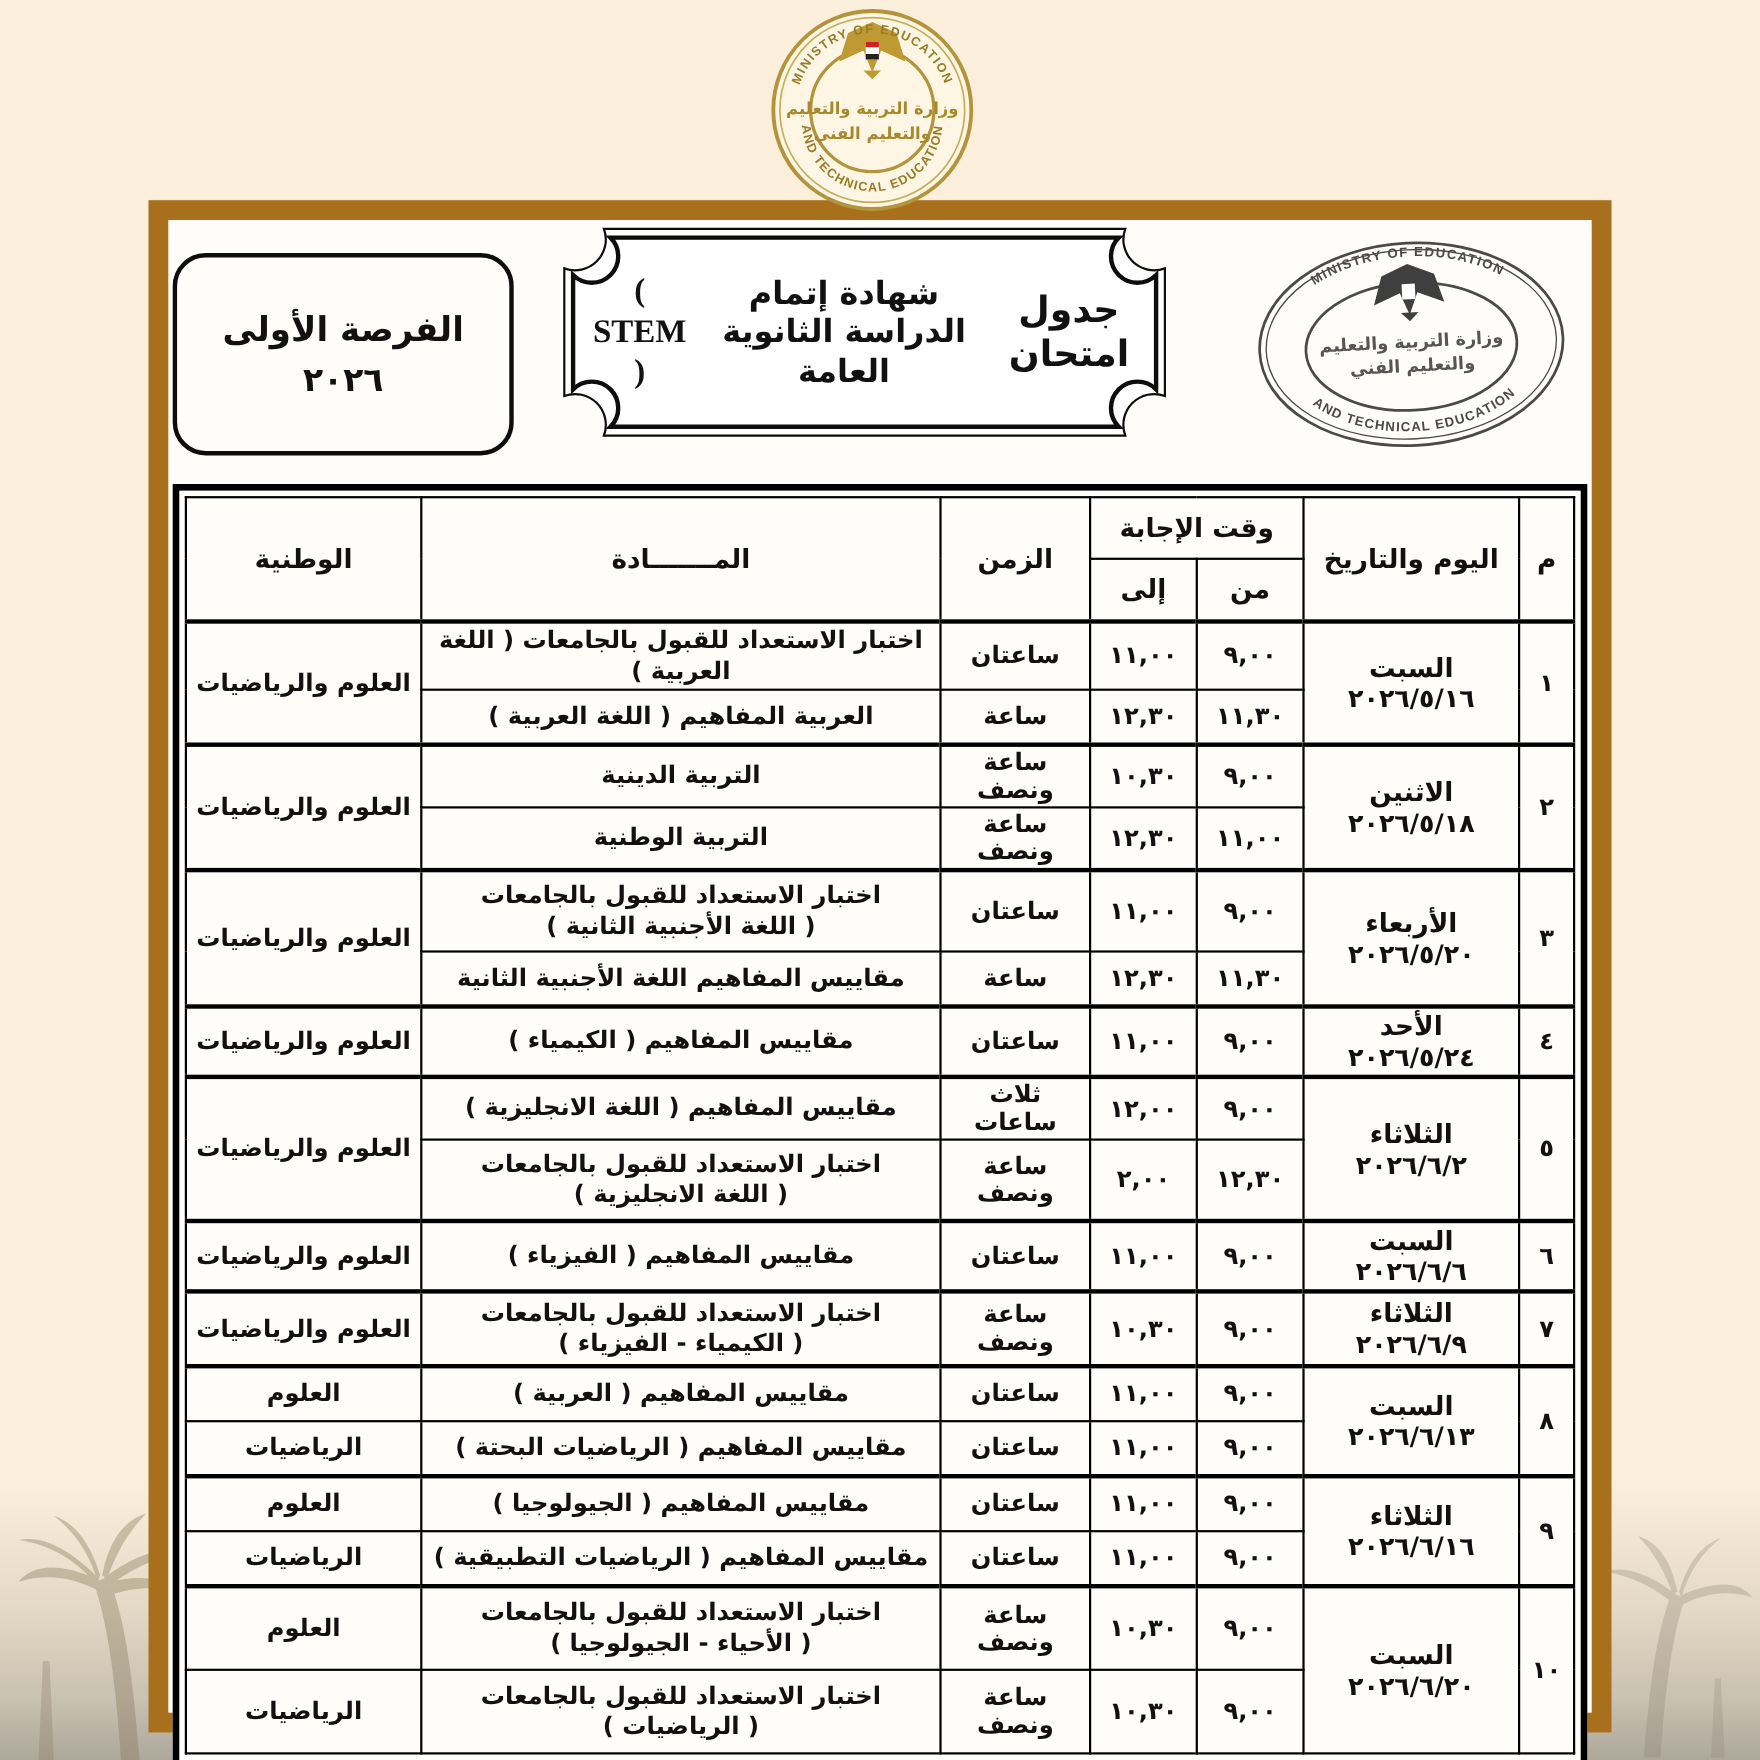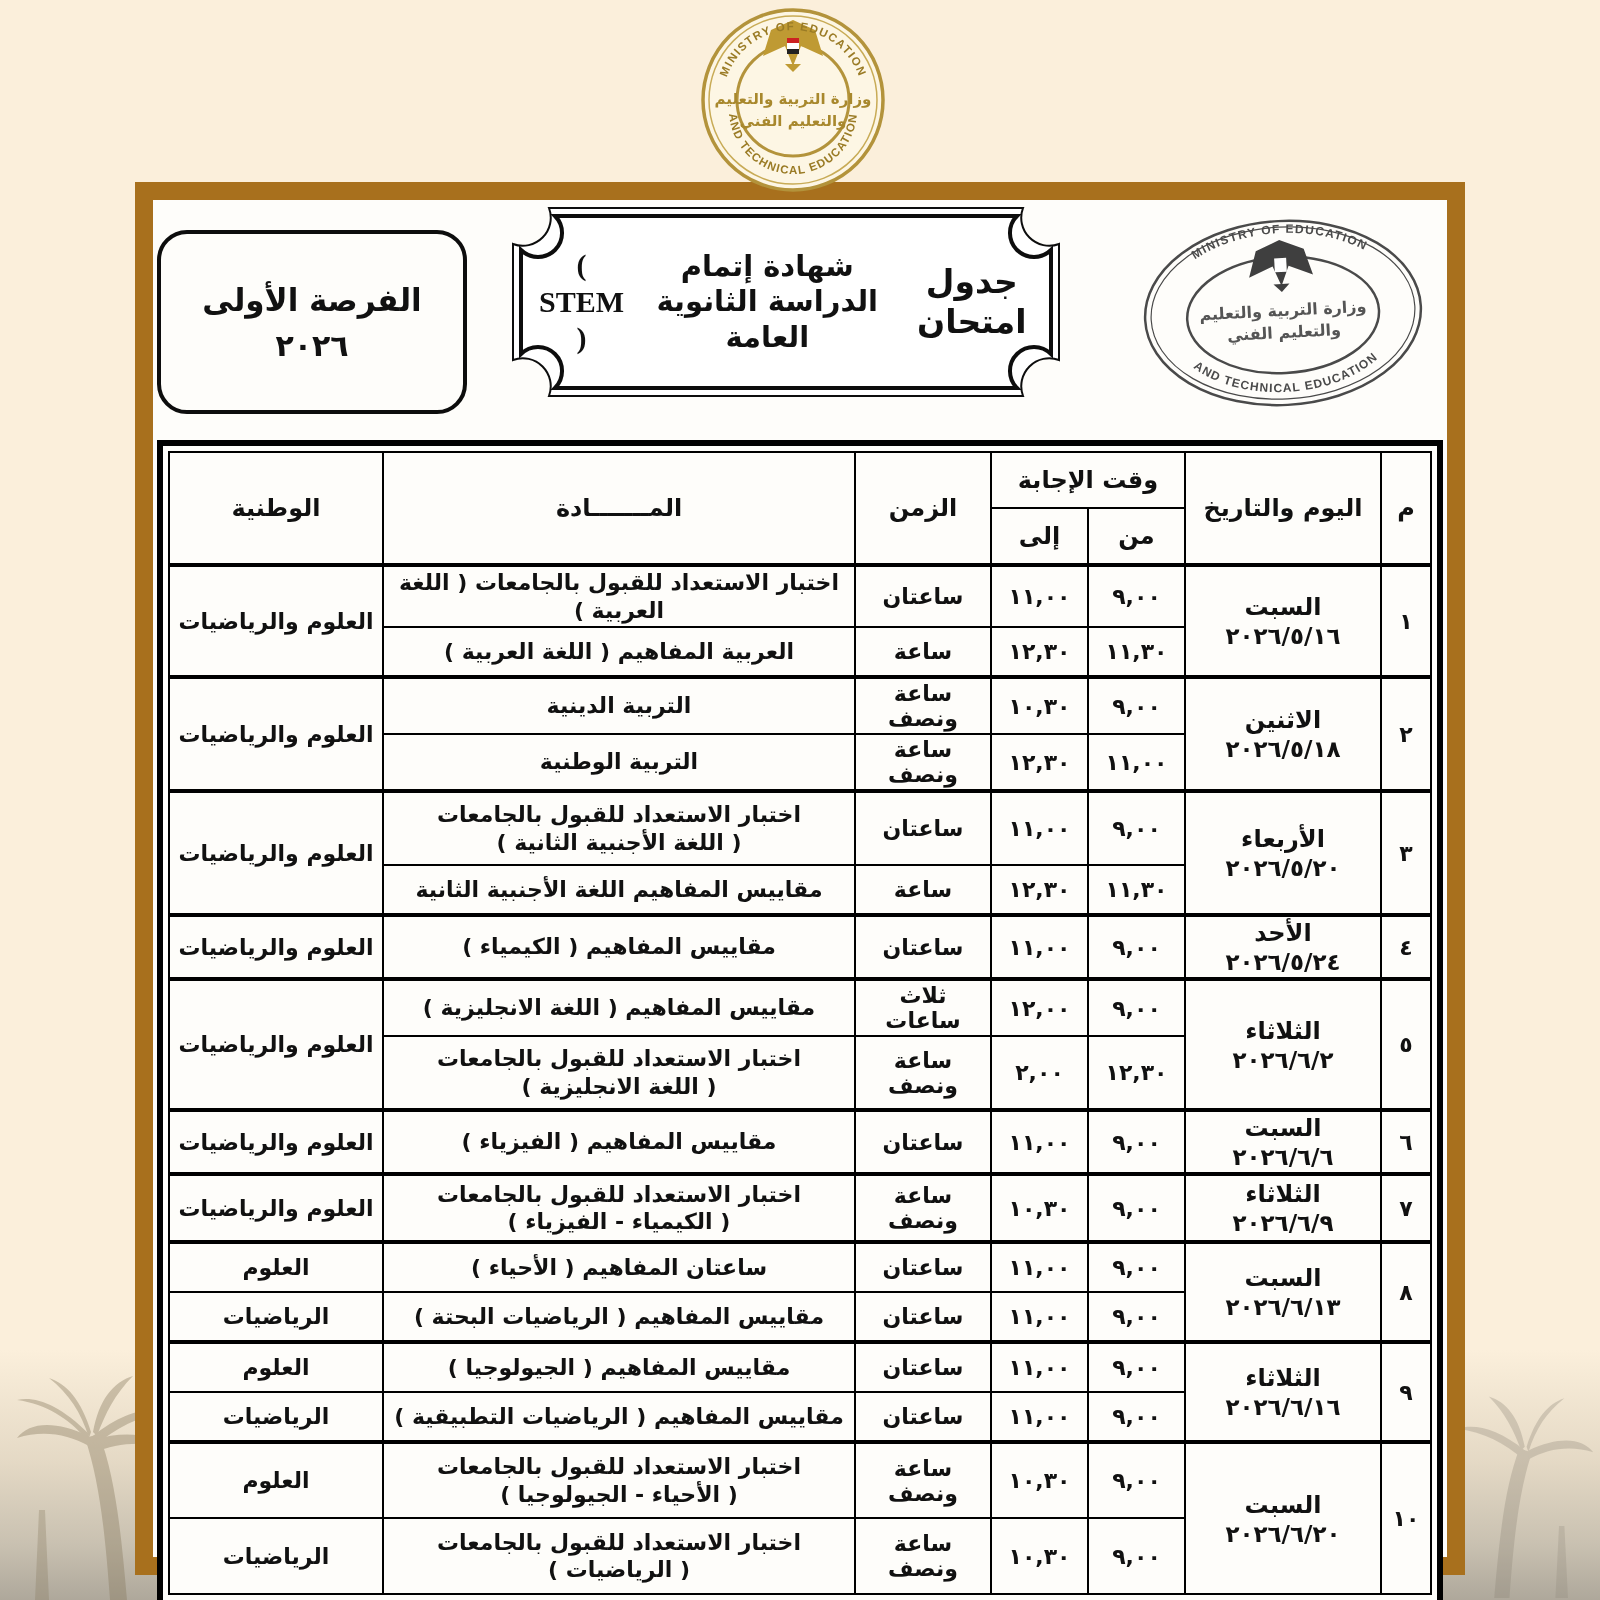--- a/index.html
+++ b/index.html
@@ -337,21 +337,21 @@
           <tr class="gf r50">
             <td rowspan="2" class="num-cell">٨</td>
             <td rowspan="2" class="day-cell">
               <div class="day">السبت</div>
               <div class="date">٢٠٢٦/٦/١٣</div>
             </td>
             <td class="time-cell">٩,٠٠</td>
             <td class="time-cell">١١,٠٠</td>
             <td class="dur-cell">ساعتان</td>
             <td class="subj">
-              <div>ساعتان المفاهيم ( الأحياء )</div>
+              <div>مقاييس المفاهيم ( العربية )</div>
 
             </td>
             <td class="br-cell">العلوم</td>
           </tr>
           <tr class="r50">
             <td class="time-cell">٩,٠٠</td>
             <td class="time-cell">١١,٠٠</td>
             <td class="dur-cell">ساعتان</td>
             <td class="subj">
               <div>مقاييس المفاهيم ( الرياضيات البحتة )</div>

